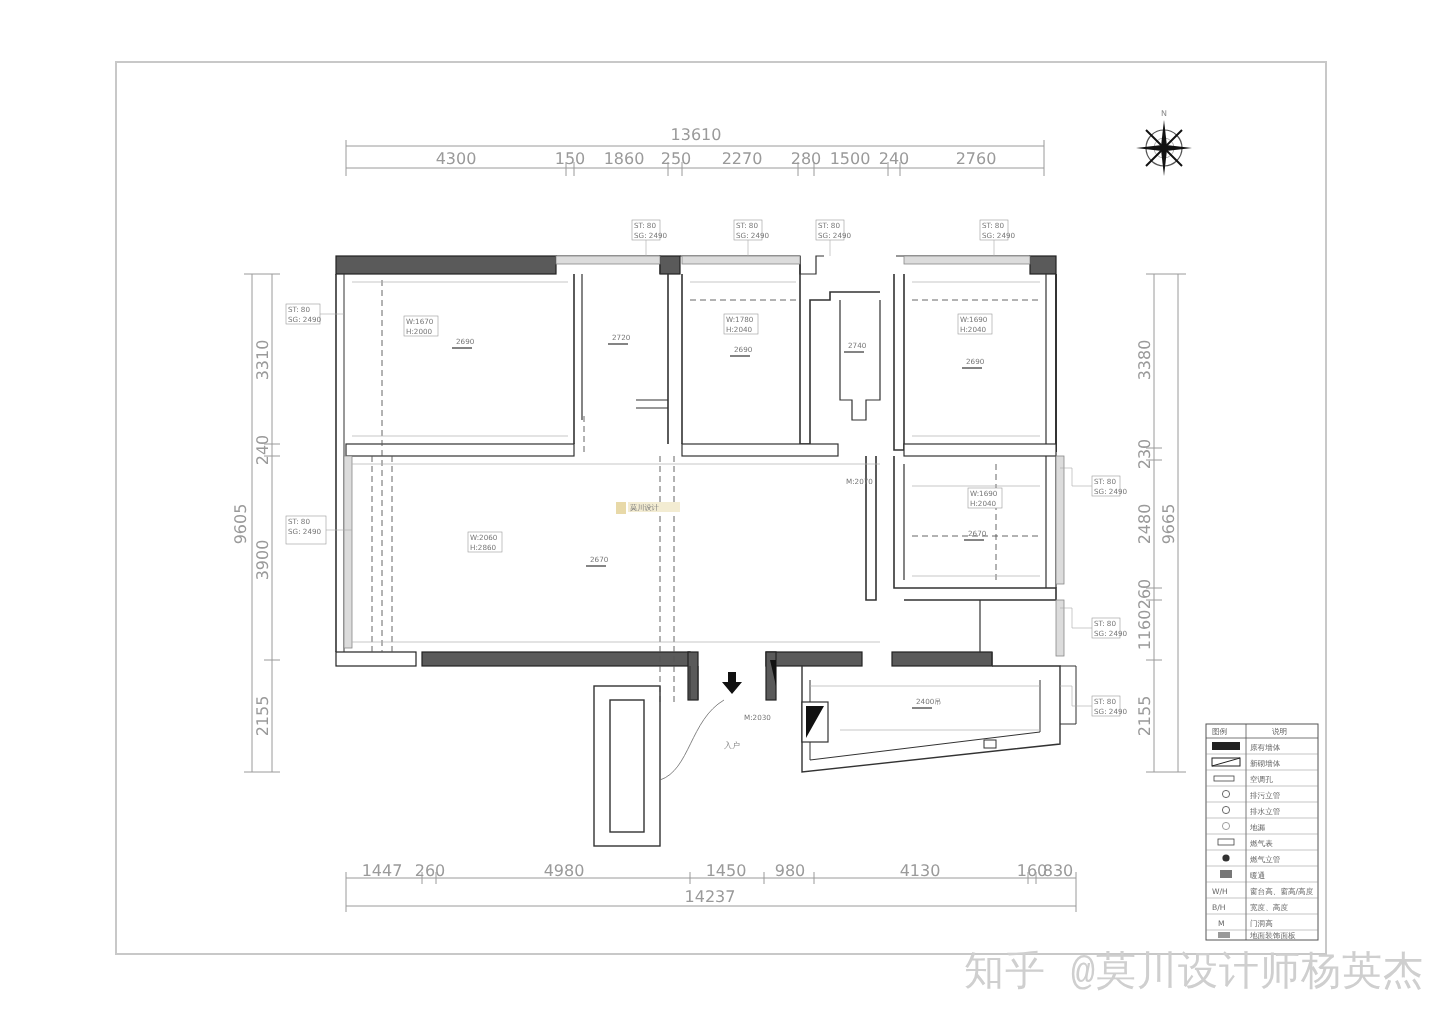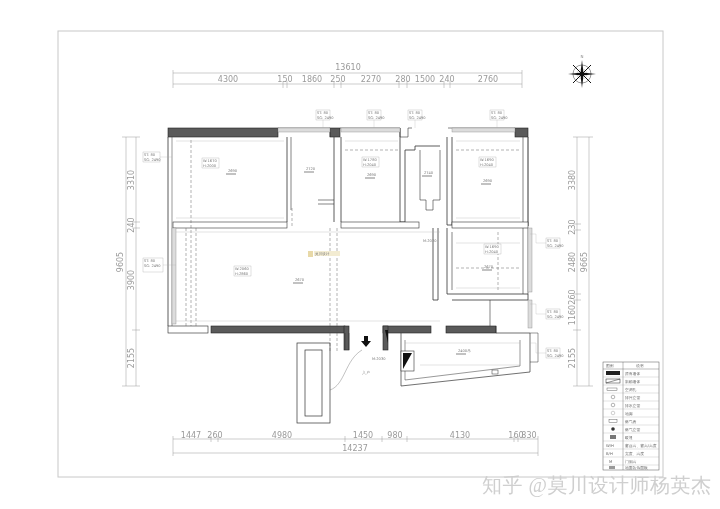--- a/index.html
+++ b/index.html
@@ -5,21 +5,21 @@
   html, body { margin: 0; padding: 0; background: #ffffff; }
   body { width: 720px; height: 509px; position: relative; overflow: hidden; font-family: "DejaVu Sans", sans-serif; }
   #plan { position: absolute; left: 0; top: 0; width: 720px; height: 509px; }
   .dim { font-family: "DejaVu Sans", sans-serif; font-size: 8px; fill: #9a9a9a; }
   .dimv { font-family: "DejaVu Sans", sans-serif; font-size: 8px; fill: #9a9a9a; }
   .tag { font-family: "DejaVu Sans", sans-serif; font-size: 3.6px; fill: #777; }
   .small { font-family: "DejaVu Sans", sans-serif; font-size: 4px; fill: #888; }
   .legend-text { font-family: "DejaVu Sans", sans-serif; font-size: 3.8px; fill: #666; }
   .watermark {
     position: absolute; left: 482px; top: 472px;
-    font-family: Liberation Serif, serif; font-size: 20px; color: #cfcfcf;
+    font-family: Liberation Mono, monospace; font-size: 20px; color: #cfcfcf;
     letter-spacing: 0.5px; white-space: nowrap;
   }
 </style>
 </head>
 <body>
 
 <svg id="plan" viewBox="0 0 720 509" xmlns="http://www.w3.org/2000/svg">
 
   <rect x="58" y="31" width="605" height="446" fill="none" stroke="#c8c8c8" stroke-width="1"></rect>
 

